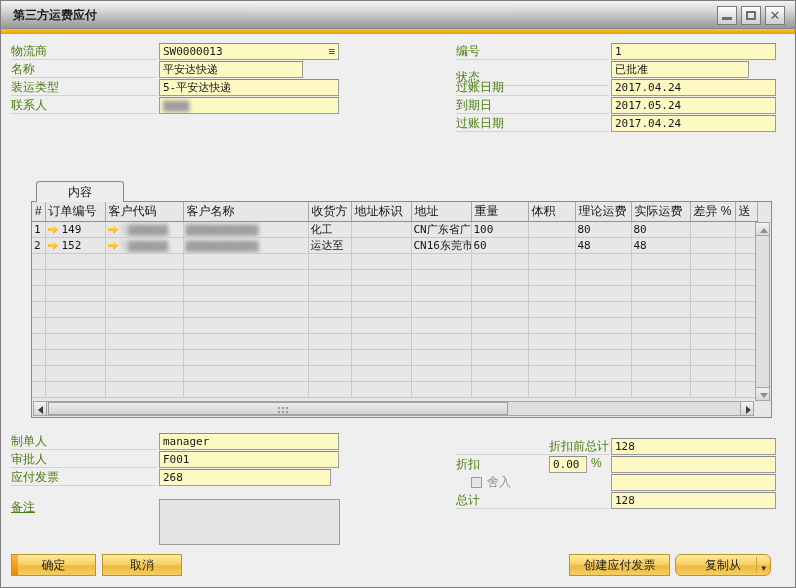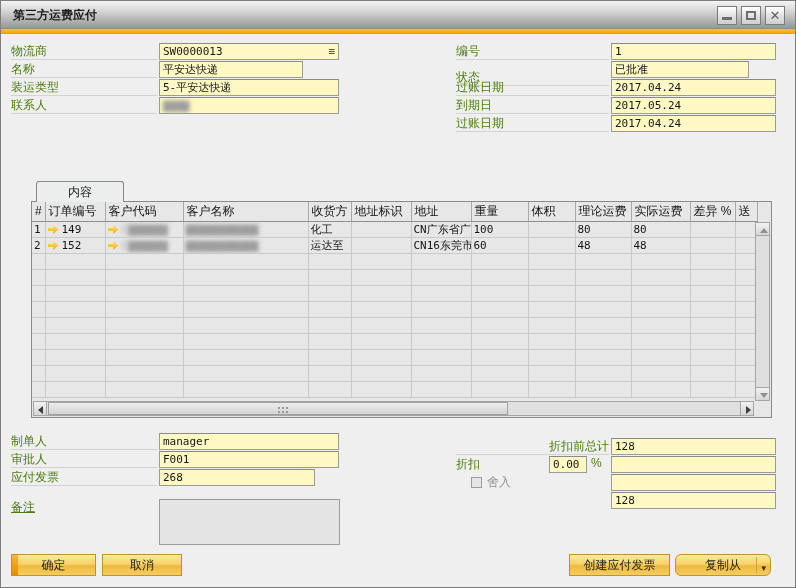--- a/index.html
+++ b/index.html
@@ -367,37 +367,38 @@
           <span class="tri t-rt"></span>
         </div>
     </div>
   </div>
 
   <div class="frm-label" style="left:10px; top:432px; width:146px;">制单人</div>
   <div class="frm-field" style="left:158px; top:432px; width:180px;"><span>manager</span></div>
   <div class="frm-label" style="left:10px; top:450px; width:146px;">审批人</div>
   <div class="frm-field" style="left:158px; top:450px; width:180px;"><span>F001</span></div>
   <div class="frm-label" style="left:10px; top:468px; width:146px;">应付发票</div>
-  <div class="frm-field" style="left:158px; top:468px; width:156px;"><span>268</span></div>
+  <div class="frm-field" style="left:158px; top:468px; width:172px;"><span>268</span></div>
 
   <div class="frm-label" style="left:10px; top:498px; width:80px; border-bottom:none;text-decoration:underline;">备注</div>
   <textarea class="remarks" style=""></textarea>
 
   <div class="frm-label" style="left:455px; top:437px; width:153px;text-align:right;">折扣前总计</div>
   <div class="frm-field" style="left:610px; top:437px; width:165px;"><span>128</span></div>
 
   <div class="frm-label" style="left:455px; top:455px; width:90px; border-bottom:none;">折扣</div>
   <div class="frm-field" style="left:548px; top:455px; width:38px;"><span>0.00</span></div>
   <div class="frm-label" style="left:590px; top:455px; width:14px; border-bottom:none;">%</div>
   <div class="frm-field" style="left:610px; top:455px; width:165px;"><span></span></div>
 
   <div class="chk" style="left:470px; top:476px;"></div>
   <div class="frm-label gray" style="left:486px; top:473px; width:60px; border-bottom:none;">舍入</div>
   <div class="frm-field" style="left:610px; top:473px; width:165px;"><span></span></div>
 
+  <div class="frm-label" style="left:455px; top:491px; width:153px;">总计</div>
   <div class="frm-field" style="left:610px; top:491px; width:165px;"><span>128</span></div>
 
   <button class="goldbtn default" style="left:10px;  top:553px; width:85px;">确定</button>
   <button class="goldbtn" style="left:101px; top:553px; width:80px;">取消</button>
   <button class="goldbtn" style="left:568px; top:553px; width:101px;">创建应付发票</button>
   <button class="goldbtn" style="left:674px; top:553px; width:96px;border-radius:6px;">
     <span>复制从</span>
     <span class="ddsep"></span>
     <span class="ddmark">▾</span>
   </button>

